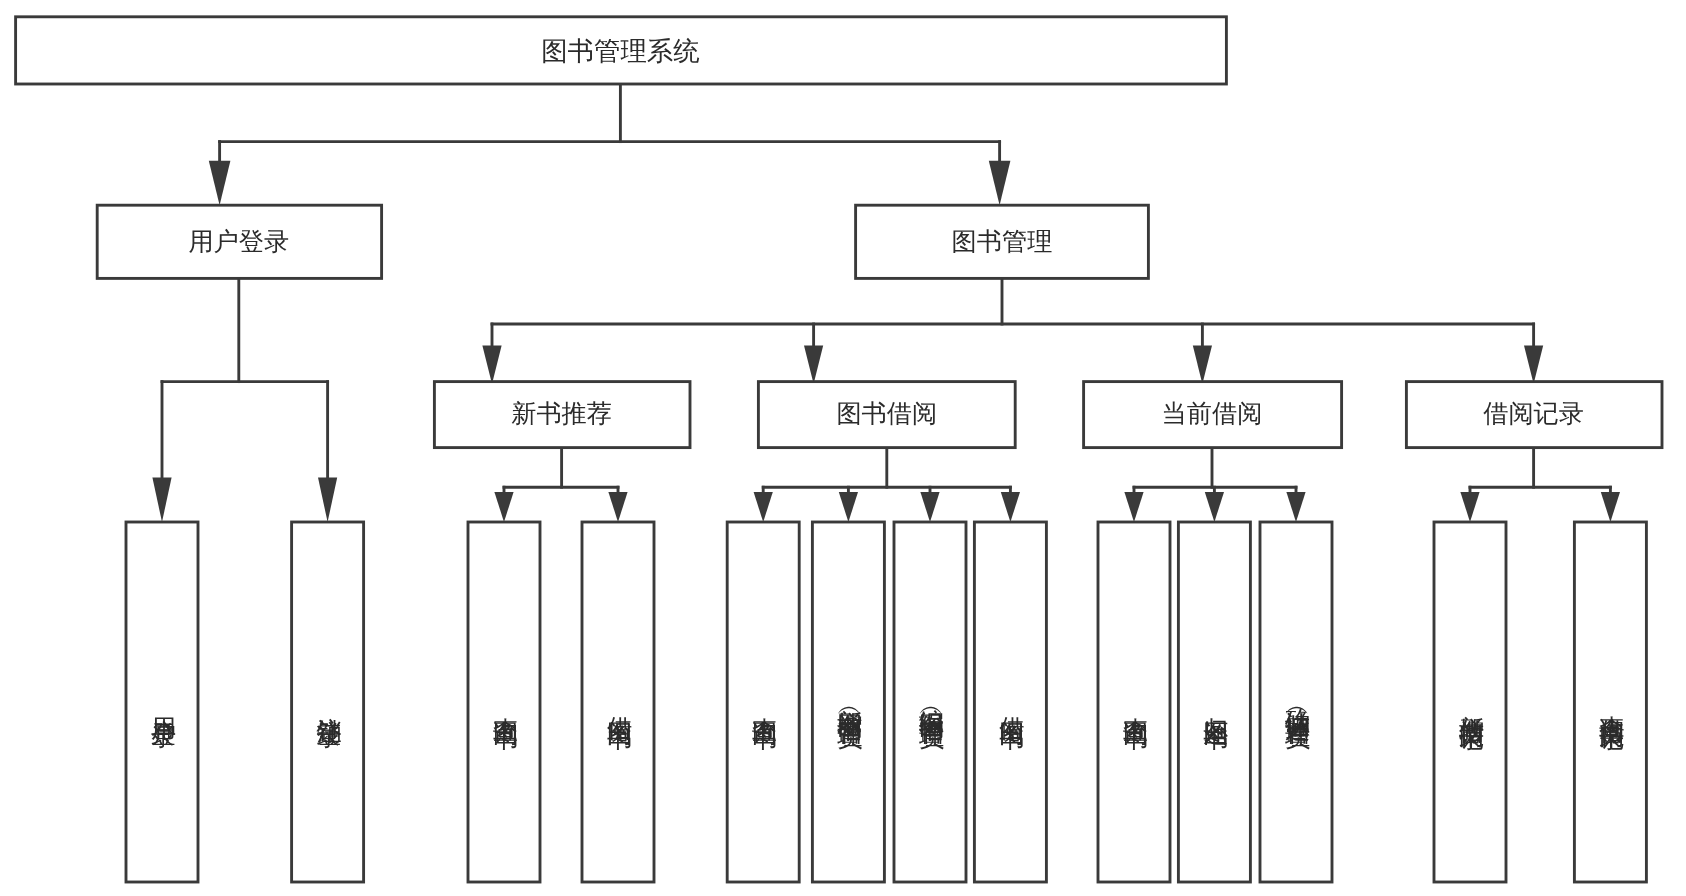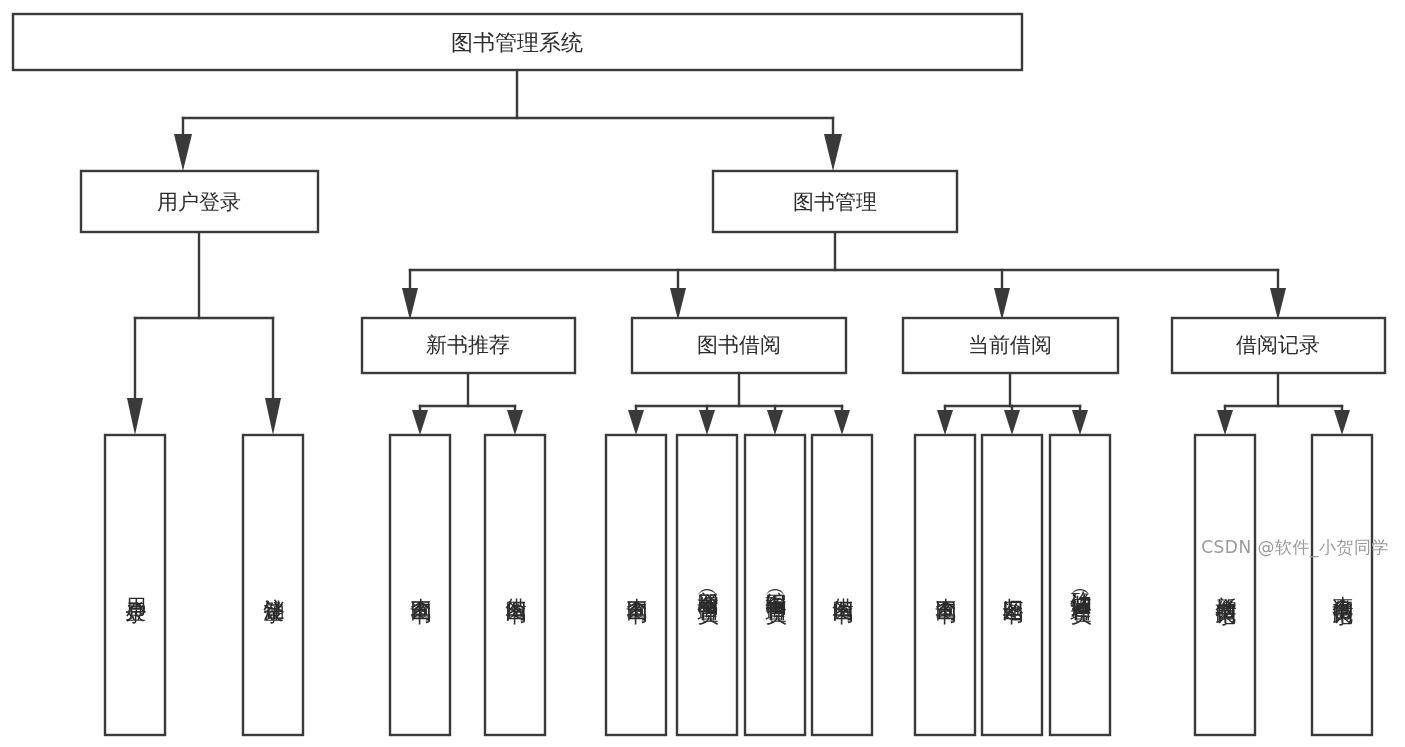--- a/index.html
+++ b/index.html
@@ -236,15 +236,14 @@
       <rect class="node-box" x="1195" y="435" width="60" height="300"></rect>
       <text class="node-label-vertical" x="1225" y="585">新增借阅记录</text>
     </g>
     <g>
       <rect class="node-box" x="1312" y="435" width="60" height="300"></rect>
       <text class="node-label-vertical" x="1342" y="585">查询借阅记录</text>
     </g>
 
   </svg>
 
-  <div class="watermark">CSDN @软件_小贺同学</div>
 
 </div>
 
 </body></html>

